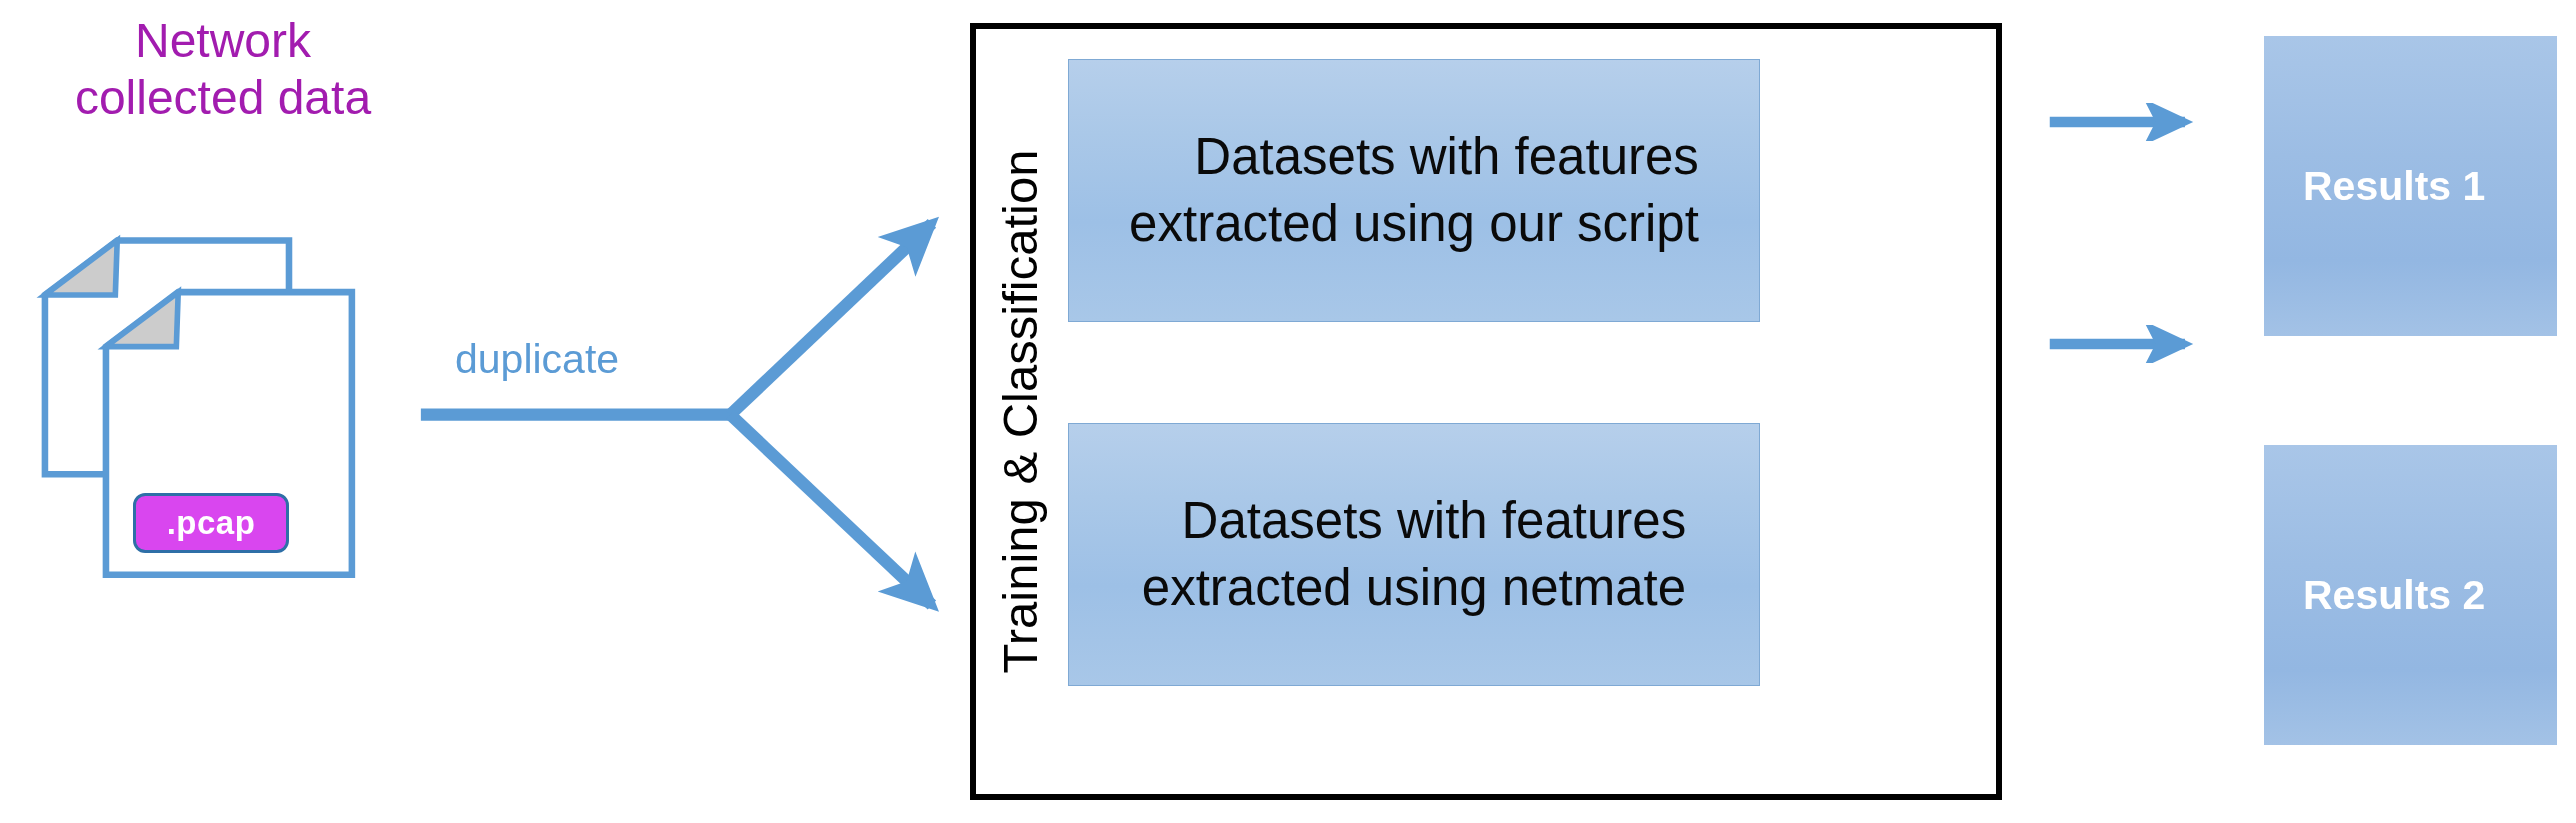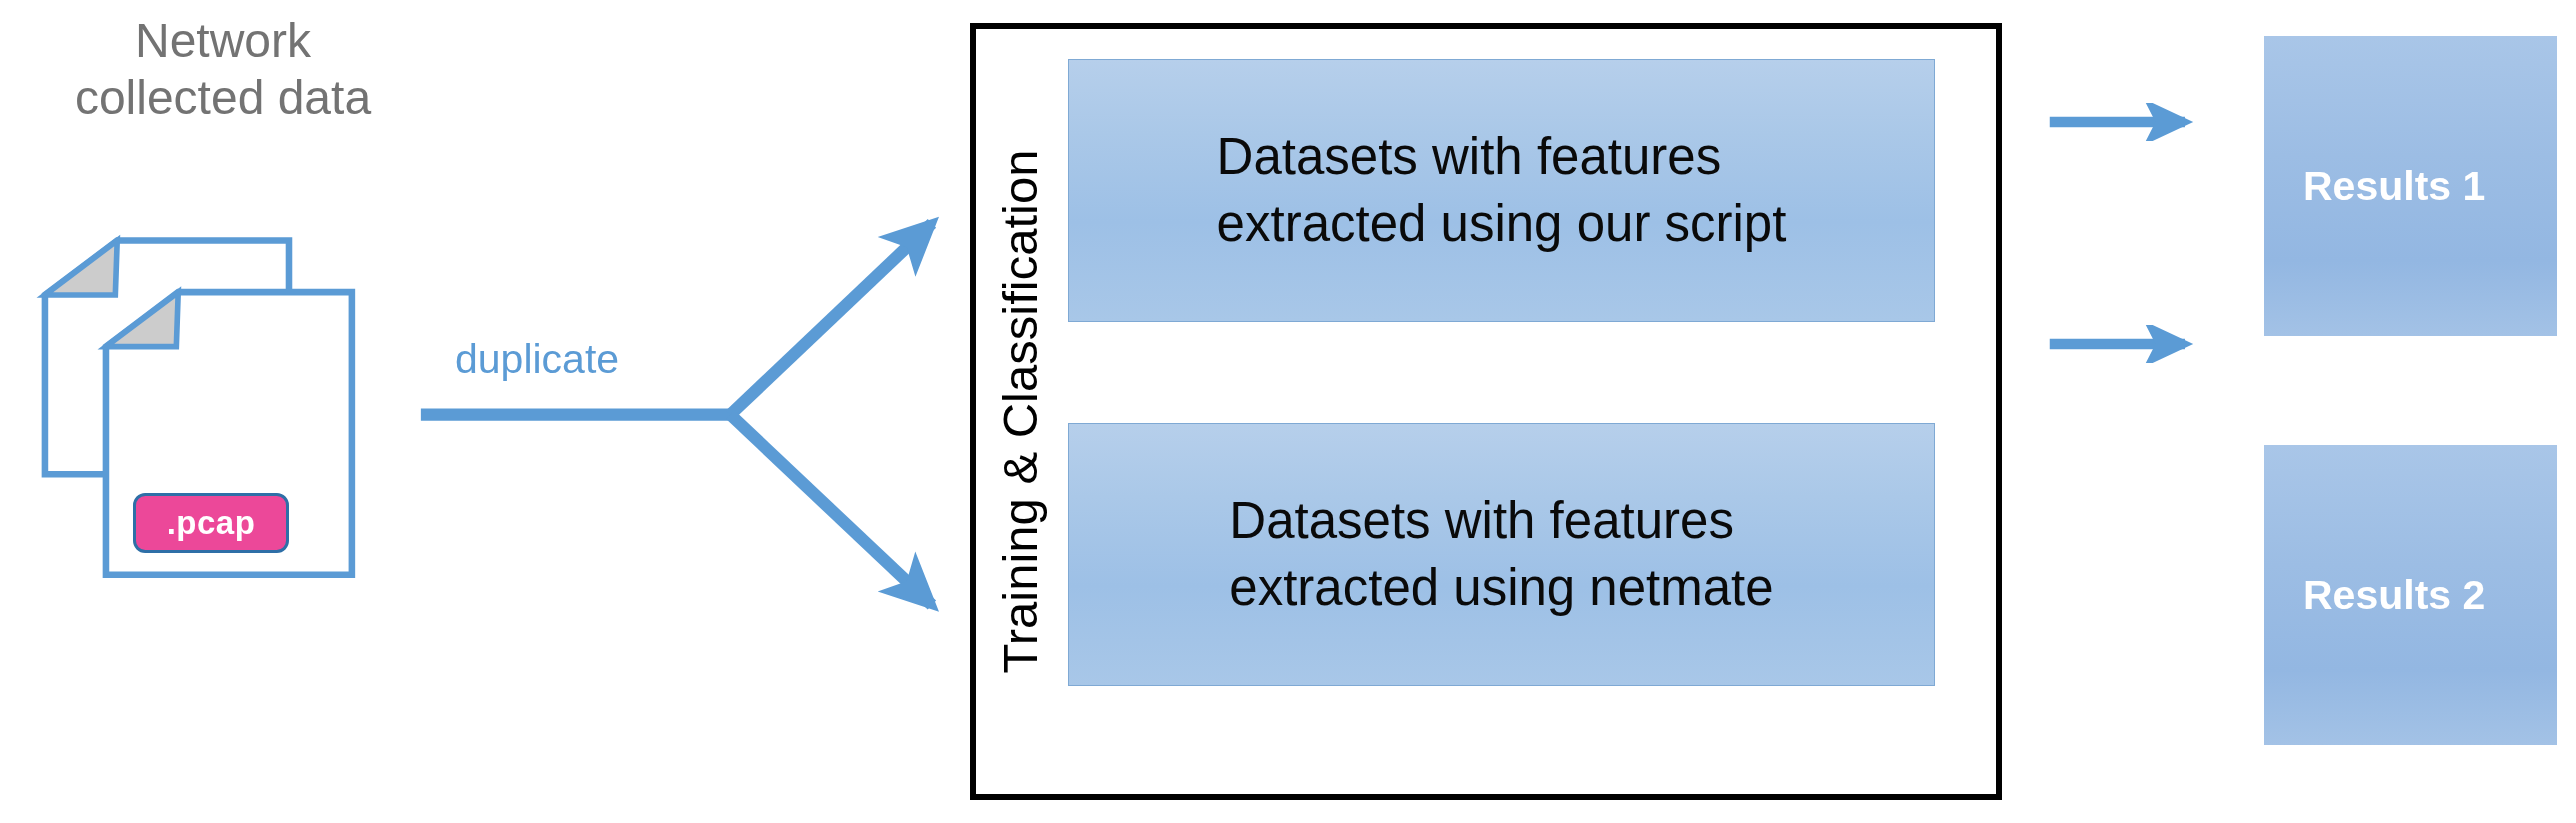--- a/index.html
+++ b/index.html
@@ -20,21 +20,21 @@
 
   
   #source-title {
     position: absolute;
     left: 26px;
     top: 13px;
     width: 394px;
     text-align: center;
     font-size: 48px;
     line-height: 1.18;
-    color: #737373;
+    color: #a21caf;
     white-space: pre-line;
   }
 
   
   #doc-stack {
     position: absolute;
     left: 28px;
     top: 233px;
     width: 338px;
     height: 352px;
@@ -42,21 +42,21 @@
   #doc-stack svg {
     display: block;
   }
   #pcap-badge {
     position: absolute;
     left: 105px;
     top: 260px;
     width: 156px;
     height: 60px;
     box-sizing: border-box;
-    background: #ec4899;
+    background: #d946ef;
     border: 3.8px solid #2E6FA7;
     border-radius: 12.2px;
     display: flex;
     align-items: center;
     justify-content: center;
     color: #ffffff;
     font-size: 33px;
     font-weight: bold;
     letter-spacing: 0.5px;
   }
@@ -105,29 +105,29 @@
     transform-origin: center center;
     white-space: nowrap;
     font-size: 49px;
     color: #000000;
     line-height: 1;
   }
 
   .dataset-box {
     position: absolute;
     left: 92px;
-    width: 867px;
+    width: 692px;
     height: 263px;
     box-sizing: border-box;
     border: 1.9px solid #7FA9D4;
     background: linear-gradient(to bottom, #b6cfeb 0%, #aac8e8 28%, #9dc0e6 62%, #a8c7e8 100%);
     display: flex;
     align-items: center;
     justify-content: center;
-    text-align: left;
+    text-align: right;
     font-size: 51px;
     line-height: 1.32;
     color: #0a0a0a;
     white-space: pre-line;
   }
   #dataset-box-1 { top: 30px; }
   #dataset-box-2 { top: 394px; }
 
   
   .result-arrow {

